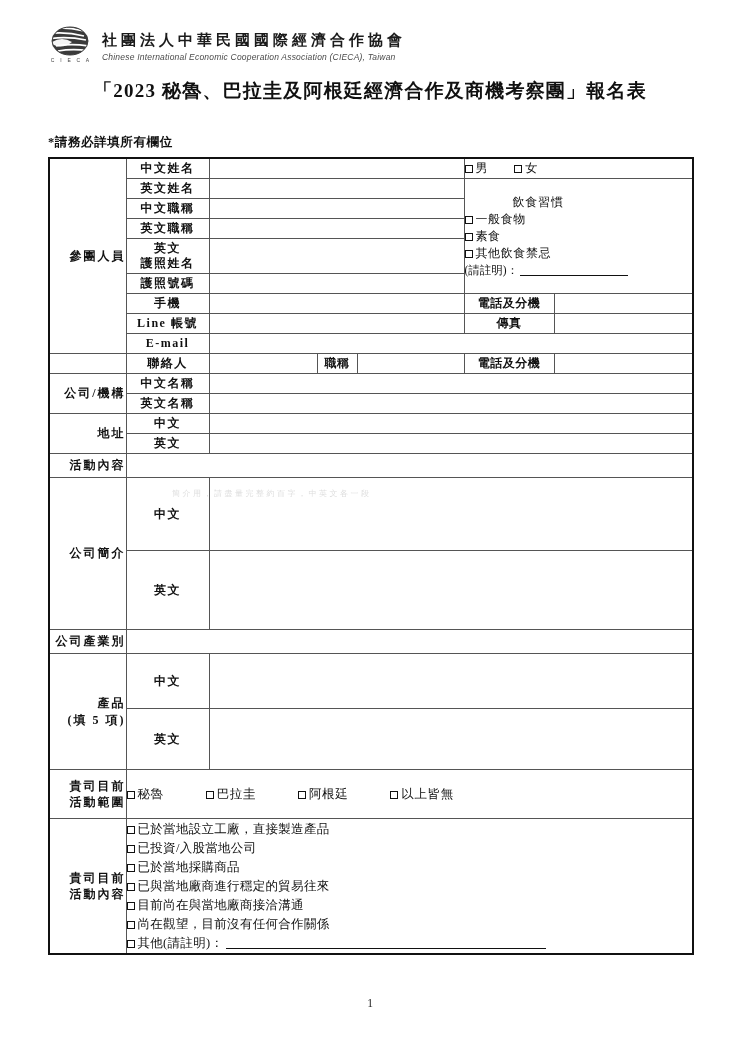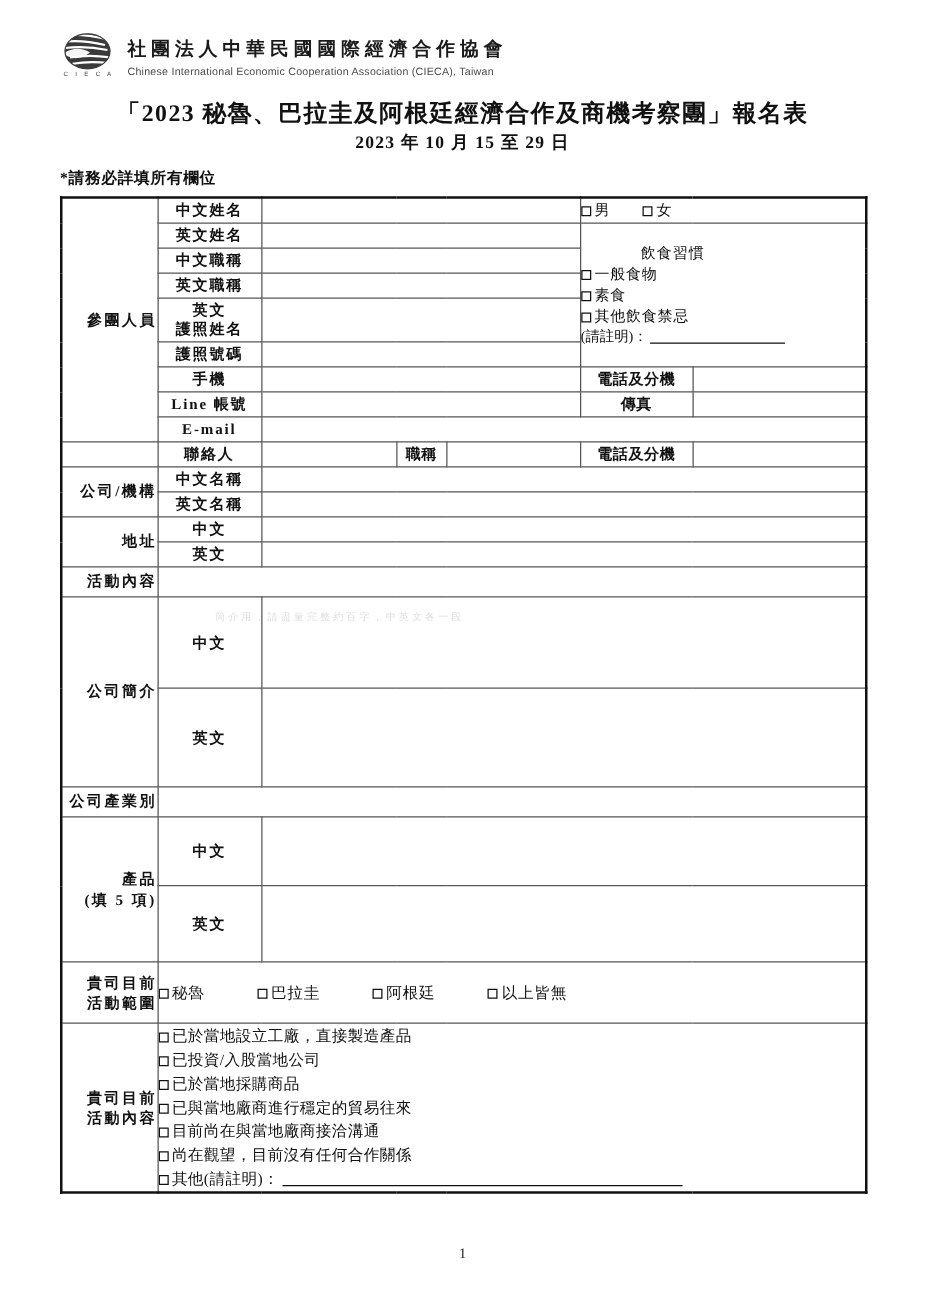--- a/index.html
+++ b/index.html
@@ -66,20 +66,21 @@
     line-height: 1.15;
     white-space: nowrap;
   }
   .org-en {
     font-family: "Liberation Sans", sans-serif;
     font-size: 8.5px;
     color: #4a4a4a;
     letter-spacing: 0.2px;
     margin-top: 3px;
     white-space: nowrap;
+    font-style: italic;
   }
 
   
   .doc-title {
     position: absolute;
     left: 0;
     top: 78px;
     width: 740px;
     text-align: center;
     font-size: 19px;
@@ -283,21 +284,20 @@
       </div>
       <div class="logo-text">C I E C A</div>
     </div>
     <div class="org-block">
       <div class="org-zh">社團法人中華民國國際經濟合作協會</div>
       <div class="org-en">Chinese International Economic Cooperation Association (CIECA), Taiwan</div>
     </div>
   </div>
 
   <div class="doc-title">「2023 秘魯、巴拉圭及阿根廷經濟合作及商機考察團」報名表</div>
-  <div class="doc-subtitle">2023 年 10 月 15 至 29 日</div>
   <div class="note-line">*請務必詳填所有欄位</div>
 
   <table class="form-table">
     <colgroup>
       <col style="width:77px">
       <col style="width:83px">
       <col style="width:108px">
       <col style="width:40px">
       <col style="width:107px">
       <col style="width:90px">

